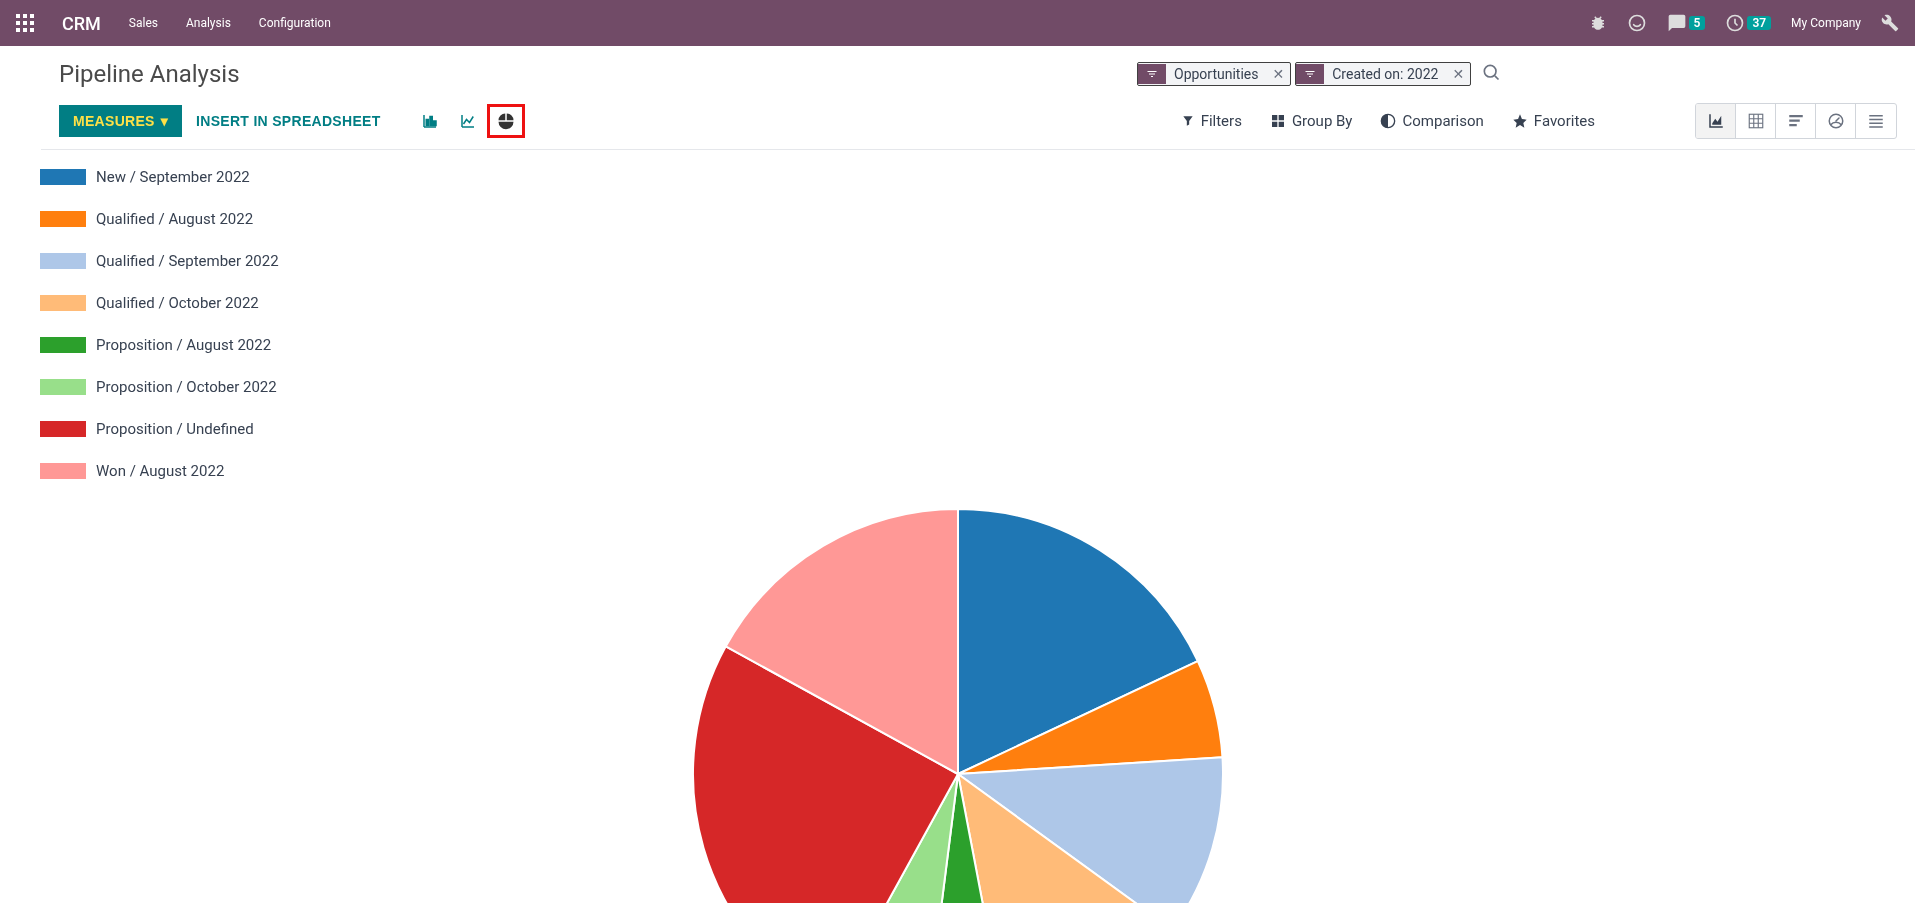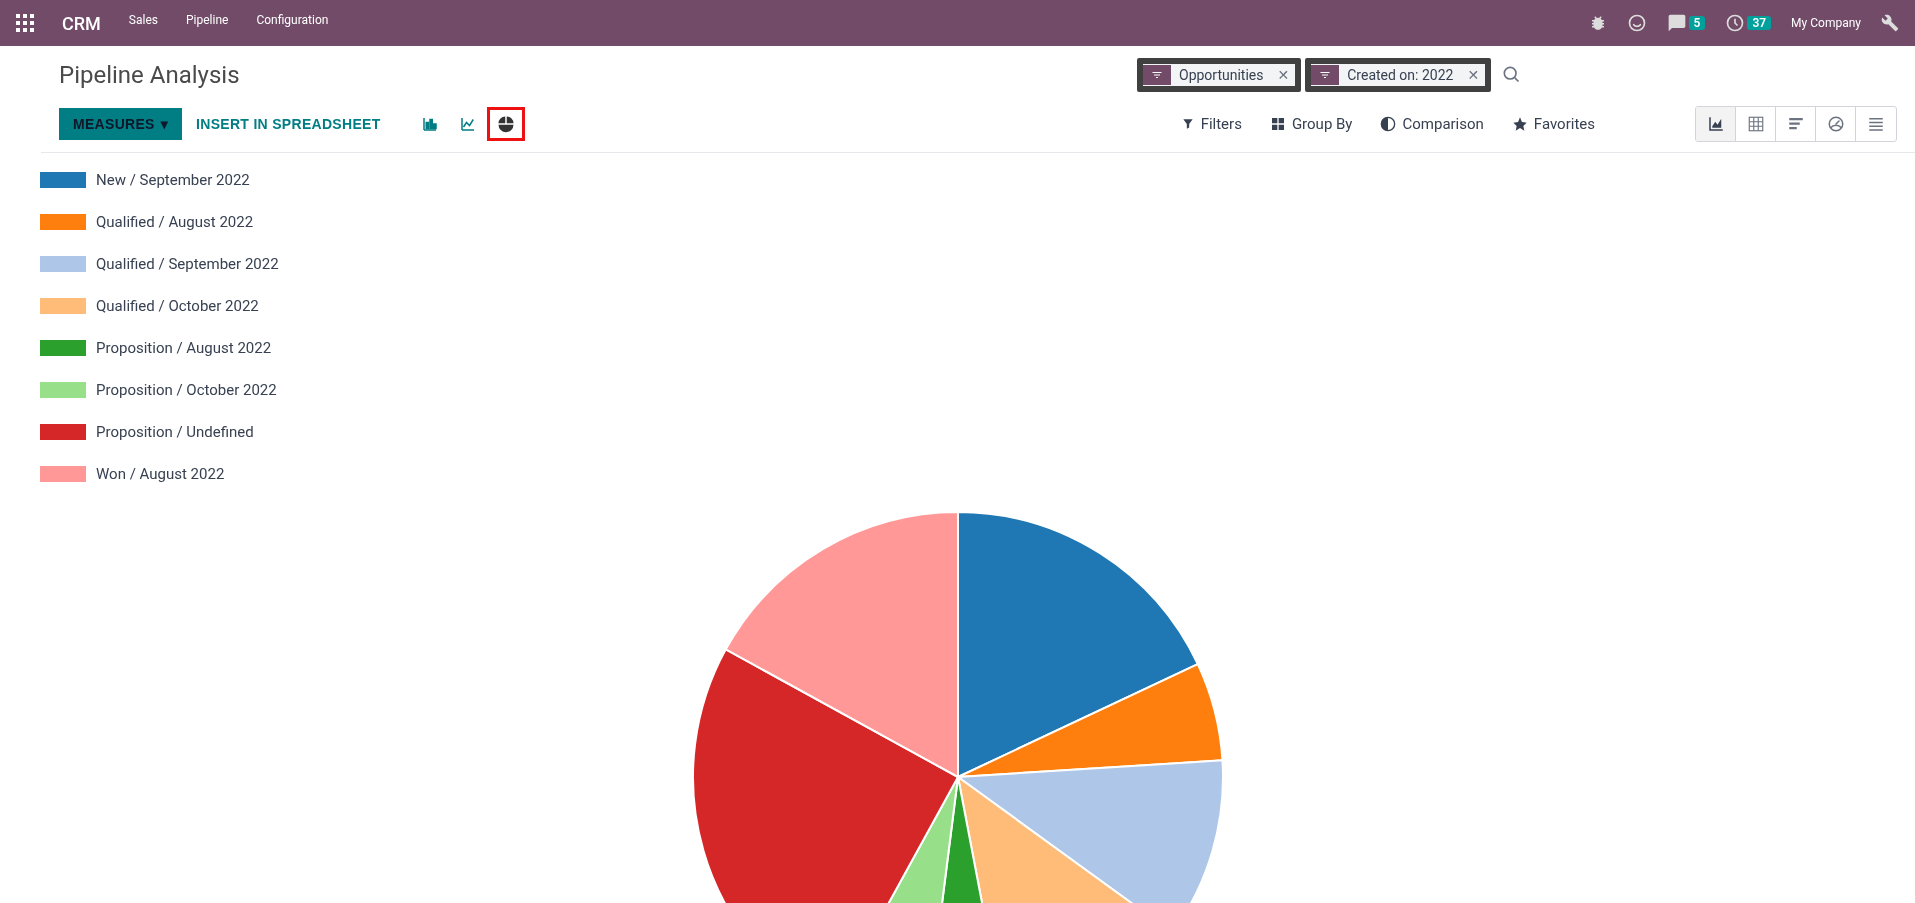--- a/index.html
+++ b/index.html
@@ -1,45 +1,45 @@
 <!DOCTYPE html>
 <html><head>
 <meta charset="utf-8">
 <style>
   * { box-sizing: border-box; margin: 0; padding: 0; }
   body { font-family: -apple-system, BlinkMacSystemFont, "Segoe UI", Roboto, "Helvetica Neue", Arial, sans-serif; font-size: 14px; color: #374151; background: #fff; width: 1915px; }
   
   
   .topnav { background: #714b67; color: #fff; height: 46px; display: flex; align-items: center; padding: 0 16px; }
-  .topnav-left { display: flex; gap: 28px; }
+  .topnav-left { display: flex; align-items: center; gap: 28px; }
   .apps-icon { display: inline-flex; }
   .app-title { font-size: 18px; font-weight: 500; }
   .nav-link { color: #fff; font-size: 12px; text-decoration: none; cursor: pointer; }
   .topnav-right { margin-left: auto; display: flex; align-items: center; gap: 20px; }
   .badge { background: #00a09d; color: #fff; border-radius: 3px; padding: 0 5px; font-size: 12px; font-weight: 600; margin-left: 2px; }
   .icon-btn { display: inline-flex; align-items: center; cursor: pointer; color: #ddd; }
   .user { display: flex; align-items: center; gap: 8px; font-size: 15px; }
   .avatar { width: 26px; height: 26px; border-radius: 50%; background: radial-gradient(circle at 30% 30%, #f4c993, #8a5a3a); border: 1px solid rgba(255,255,255,0.3); }
   
   
   .cp { border-bottom: 1px solid #e5e7eb; margin-left: 41px; }
   .cp-top { display: flex; align-items: center; padding: 12px 18px 8px; }
   .page-title { font-size: 24px; font-weight: 400; color: #4a4a4a; }
   .search-area { margin-left: auto; display: flex; align-items: center; gap: 6px; min-width: 760px; }
   .facets { display: flex; gap: 4px; }
-  .facet { display: flex; align-items: center; background: #f3f4f6; border: 6px solid #404040; border-radius: 2px; font-size: 14px; overflow: hidden; }
+  .facet { display: flex; align-items: center; background: #f3f4f6; border: 1px solid #404040; border-radius: 2px; font-size: 14px; overflow: hidden; }
   .facet-icon { background: #714b67; color: #fff; padding: 4px 8px; display: flex; align-items: center; }
   .facet-label { padding: 3px 8px; color: #374151; }
   .facet-x { padding: 2px 6px; cursor: pointer; color: #6b7280; }
   .search-input { flex: 1; border: none; outline: none; font-size: 15px; padding: 4px 8px; color: #374151; }
   .search-input::placeholder { color: #9ca3af; }
   .search-icon { color: #6b7280; cursor: pointer; padding: 4px; }
   
   .cp-bottom { display: flex; align-items: center; padding: 6px 18px 10px; }
-  .btn-primary { background: #017e84; color: #0f172a; border: none; padding: 8px 14px; font-size: 14px; font-weight: 600; letter-spacing: 0.3px; cursor: pointer; display: inline-flex; align-items: center; gap: 6px; }
+  .btn-primary { background: #017e84; color: #fde047; border: none; padding: 8px 14px; font-size: 14px; font-weight: 600; letter-spacing: 0.3px; cursor: pointer; display: inline-flex; align-items: center; gap: 6px; }
   .btn-link { color: #017e84; background: none; border: none; padding: 8px 14px; font-size: 14px; font-weight: 600; letter-spacing: 0.3px; cursor: pointer; }
   .chart-type-group { display: flex; gap: 0; margin-left: 16px; }
   .chart-type-btn { width: 38px; height: 34px; border: 1px solid transparent; background: #fff; display: inline-flex; align-items: center; justify-content: center; cursor: pointer; color: #017e84; }
   .chart-type-btn.highlighted { border: 3px solid #e11; }
   
   .search-options { margin-left: auto; display: flex; align-items: center; gap: 28px; color: #374151; font-size: 15px; }
   .opt { display: inline-flex; align-items: center; gap: 6px; cursor: pointer; }
   
   .view-switch { margin-left: 100px; display: flex; border: 1px solid #d1d5db; border-radius: 3px; overflow: hidden; }
   .view-btn { width: 40px; height: 34px; display: inline-flex; align-items: center; justify-content: center; cursor: pointer; color: #6b7280; border-right: 1px solid #d1d5db; }
@@ -66,21 +66,21 @@
           <rect x="0" y="7" width="4" height="4"></rect>
           <rect x="7" y="7" width="4" height="4"></rect>
           <rect x="14" y="7" width="4" height="4"></rect>
           <rect x="0" y="14" width="4" height="4"></rect>
           <rect x="7" y="14" width="4" height="4"></rect>
           <rect x="14" y="14" width="4" height="4"></rect>
         </svg>
     </span>
     <span class="app-title">CRM</span>
     <a class="nav-link">Sales</a>
-    <a class="nav-link">Pipeline</a>
+    <a class="nav-link">Analysis</a>
     <a class="nav-link">Configuration</a>
   </div>
   <div class="topnav-right">
     <span class="icon-btn">
       <svg width="18" height="18" viewBox="0 0 24 24" fill="#ddd">
           <path d="M20 8h-2.81a5.985 5.985 0 00-1.82-1.96l1.63-1.63-1.41-1.41-2.17 2.17a6.002 6.002 0 00-2.83 0L8.41 3l-1.41 1.41 1.62 1.63A5.985 5.985 0 006.81 8H4v2h2.09c-.05.33-.09.66-.09 1v1H4v2h2v1c0 .34.04.67.09 1H4v2h2.81a6 6 0 0010.38 0H20v-2h-2.09c.05-.33.09-.66.09-1v-1h2v-2h-2v-1c0-.34-.04-.67-.09-1H20V8z"></path>
         </svg>
     </span>
     <span class="icon-btn">
       <svg width="20" height="20" viewBox="0 0 24 24" fill="none" stroke="#ddd" stroke-width="2">

